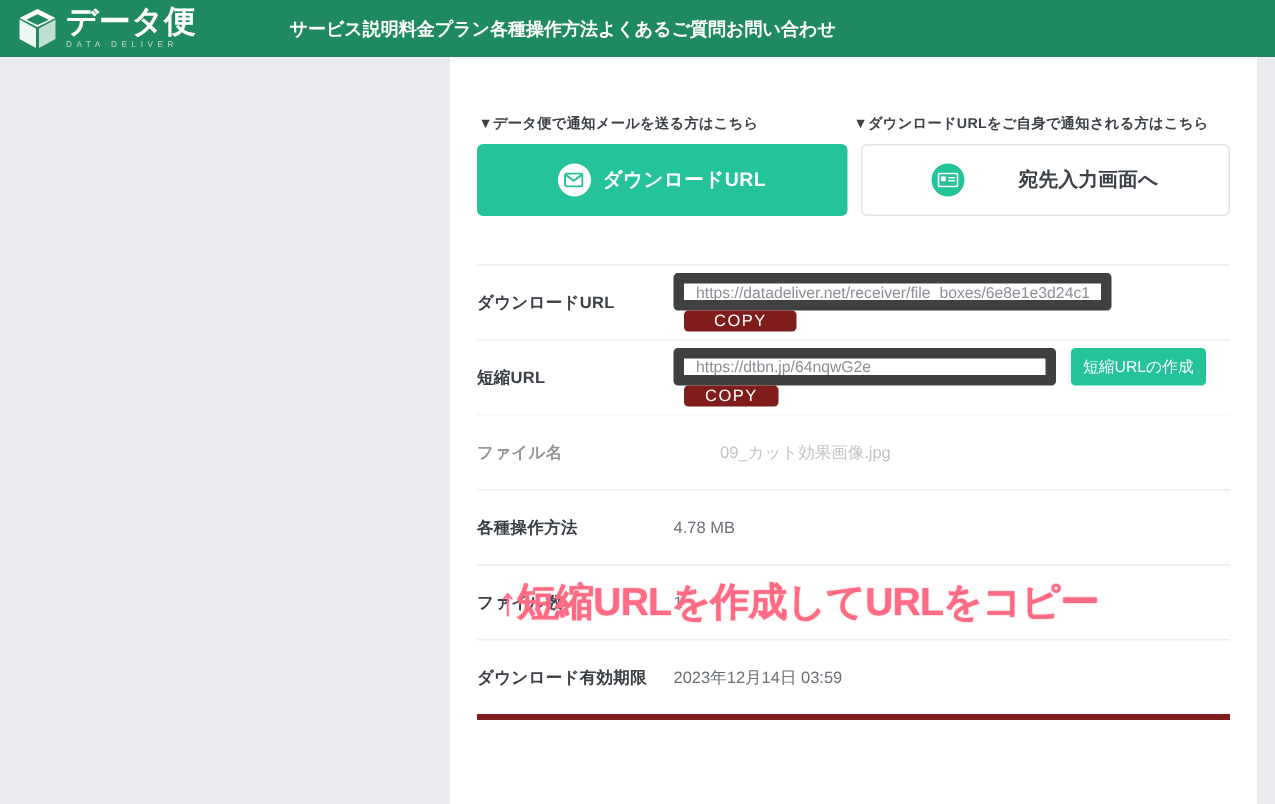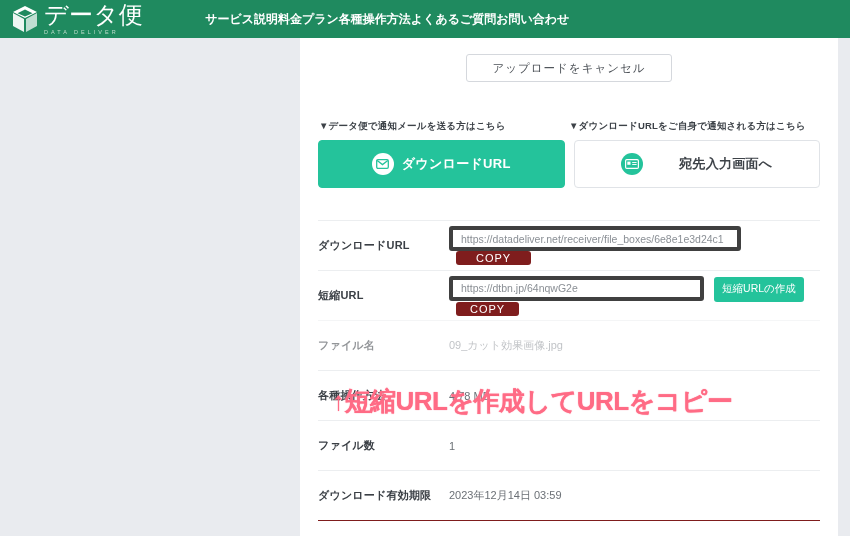--- a/index.html
+++ b/index.html
@@ -39,22 +39,22 @@
     flex: 0 0 auto;
   }
   .logo-text-wrap {
     display: flex;
     flex-direction: column;
     justify-content: center;
     line-height: 1;
   }
   .logo-main {
     color: #ffffff;
-    font-size: 24px;
-    font-weight: 400;
+    font-size: 21px;
+    font-weight: 700;
     letter-spacing: 0.5px;
   }
   .logo-sub {
     color: #bcdccb;
     font-size: 5.5px;
     letter-spacing: 3px;
     margin-top: 3px;
     font-weight: 400;
   }
   .nav {
@@ -186,37 +186,37 @@
   .detail-table {
     margin-top: 32px;
   }
   .detail-row {
     display: flex;
     align-items: center;
     border-top: 1px solid #eceef0;
     min-height: 49px;
     position: relative;
   }
-  .detail-row:last-child { border-bottom: 1px solid #7f1d1d; }
+  .detail-row:last-child { border-bottom: 4px solid #7f1d1d; }
   .detail-label {
     width: 131px;
     flex: 0 0 auto;
     font-size: 11px;
     font-weight: 700;
     color: #3a3f45;
     letter-spacing: 0.2px;
   }
   .detail-value {
     font-size: 11px;
     color: #6b7076;
     flex: 1 1 auto;
   }
   .url-input {
     height: 25px;
-    border: 4px solid #404040;
+    border: 7px solid #404040;
     border-radius: 3px;
     background: #ffffff;
     color: #8a8f95;
     font-size: 10.5px;
     padding: 0 8px;
     box-sizing: border-box;
     font-family: "Liberation Sans", "DejaVu Sans", sans-serif;
     outline: none;
   }
   .url-input.long { width: 292px; }
@@ -260,21 +260,21 @@
     letter-spacing: -0.5px;
     white-space: nowrap;
     pointer-events: none;
     z-index: 10;
     text-shadow: 0 0 1px #ff6b85;
   }
 
   .file-row-faded {
     opacity: 0.55;
   }
-  .file-row-faded .detail-value { color: #8d9298; }
+  .file-row-faded .detail-value { color: #8d9298; margin-left: 31px; }
 </style>
 </head>
 <body>
 
 <div class="header">
   <div class="logo">
     <span class="logo-cube">
       <svg width="26" height="28" viewBox="0 0 26 28" aria-hidden="true">
         <polygon points="13,1 25,7 13,13 1,7" fill="#ffffff"></polygon>
         <polygon points="1,8 12,14 12,27 1,21" fill="#ffffff" opacity="0.92"></polygon>
@@ -297,23 +297,20 @@
   </nav>
 </div>
 
 <div class="page">
 
   <div class="side-gutter-left"></div>
 
   <div class="content">
     <div class="inner">
 
-      <div class="cancel-row">
-        <div class="cancel-btn">アップロードをキャンセル</div>
-      </div>
 
       <div class="choice-labels">
         <div class="choice-label right">▼データ便で通知メールを送る方はこちら</div>
         <div class="choice-label left">▼ダウンロードURLをご自身で通知される方はこちら</div>
       </div>
 
       <div class="choice-buttons">
 
         <div class="big-btn primary">
           <span class="btn-icon on-teal">

